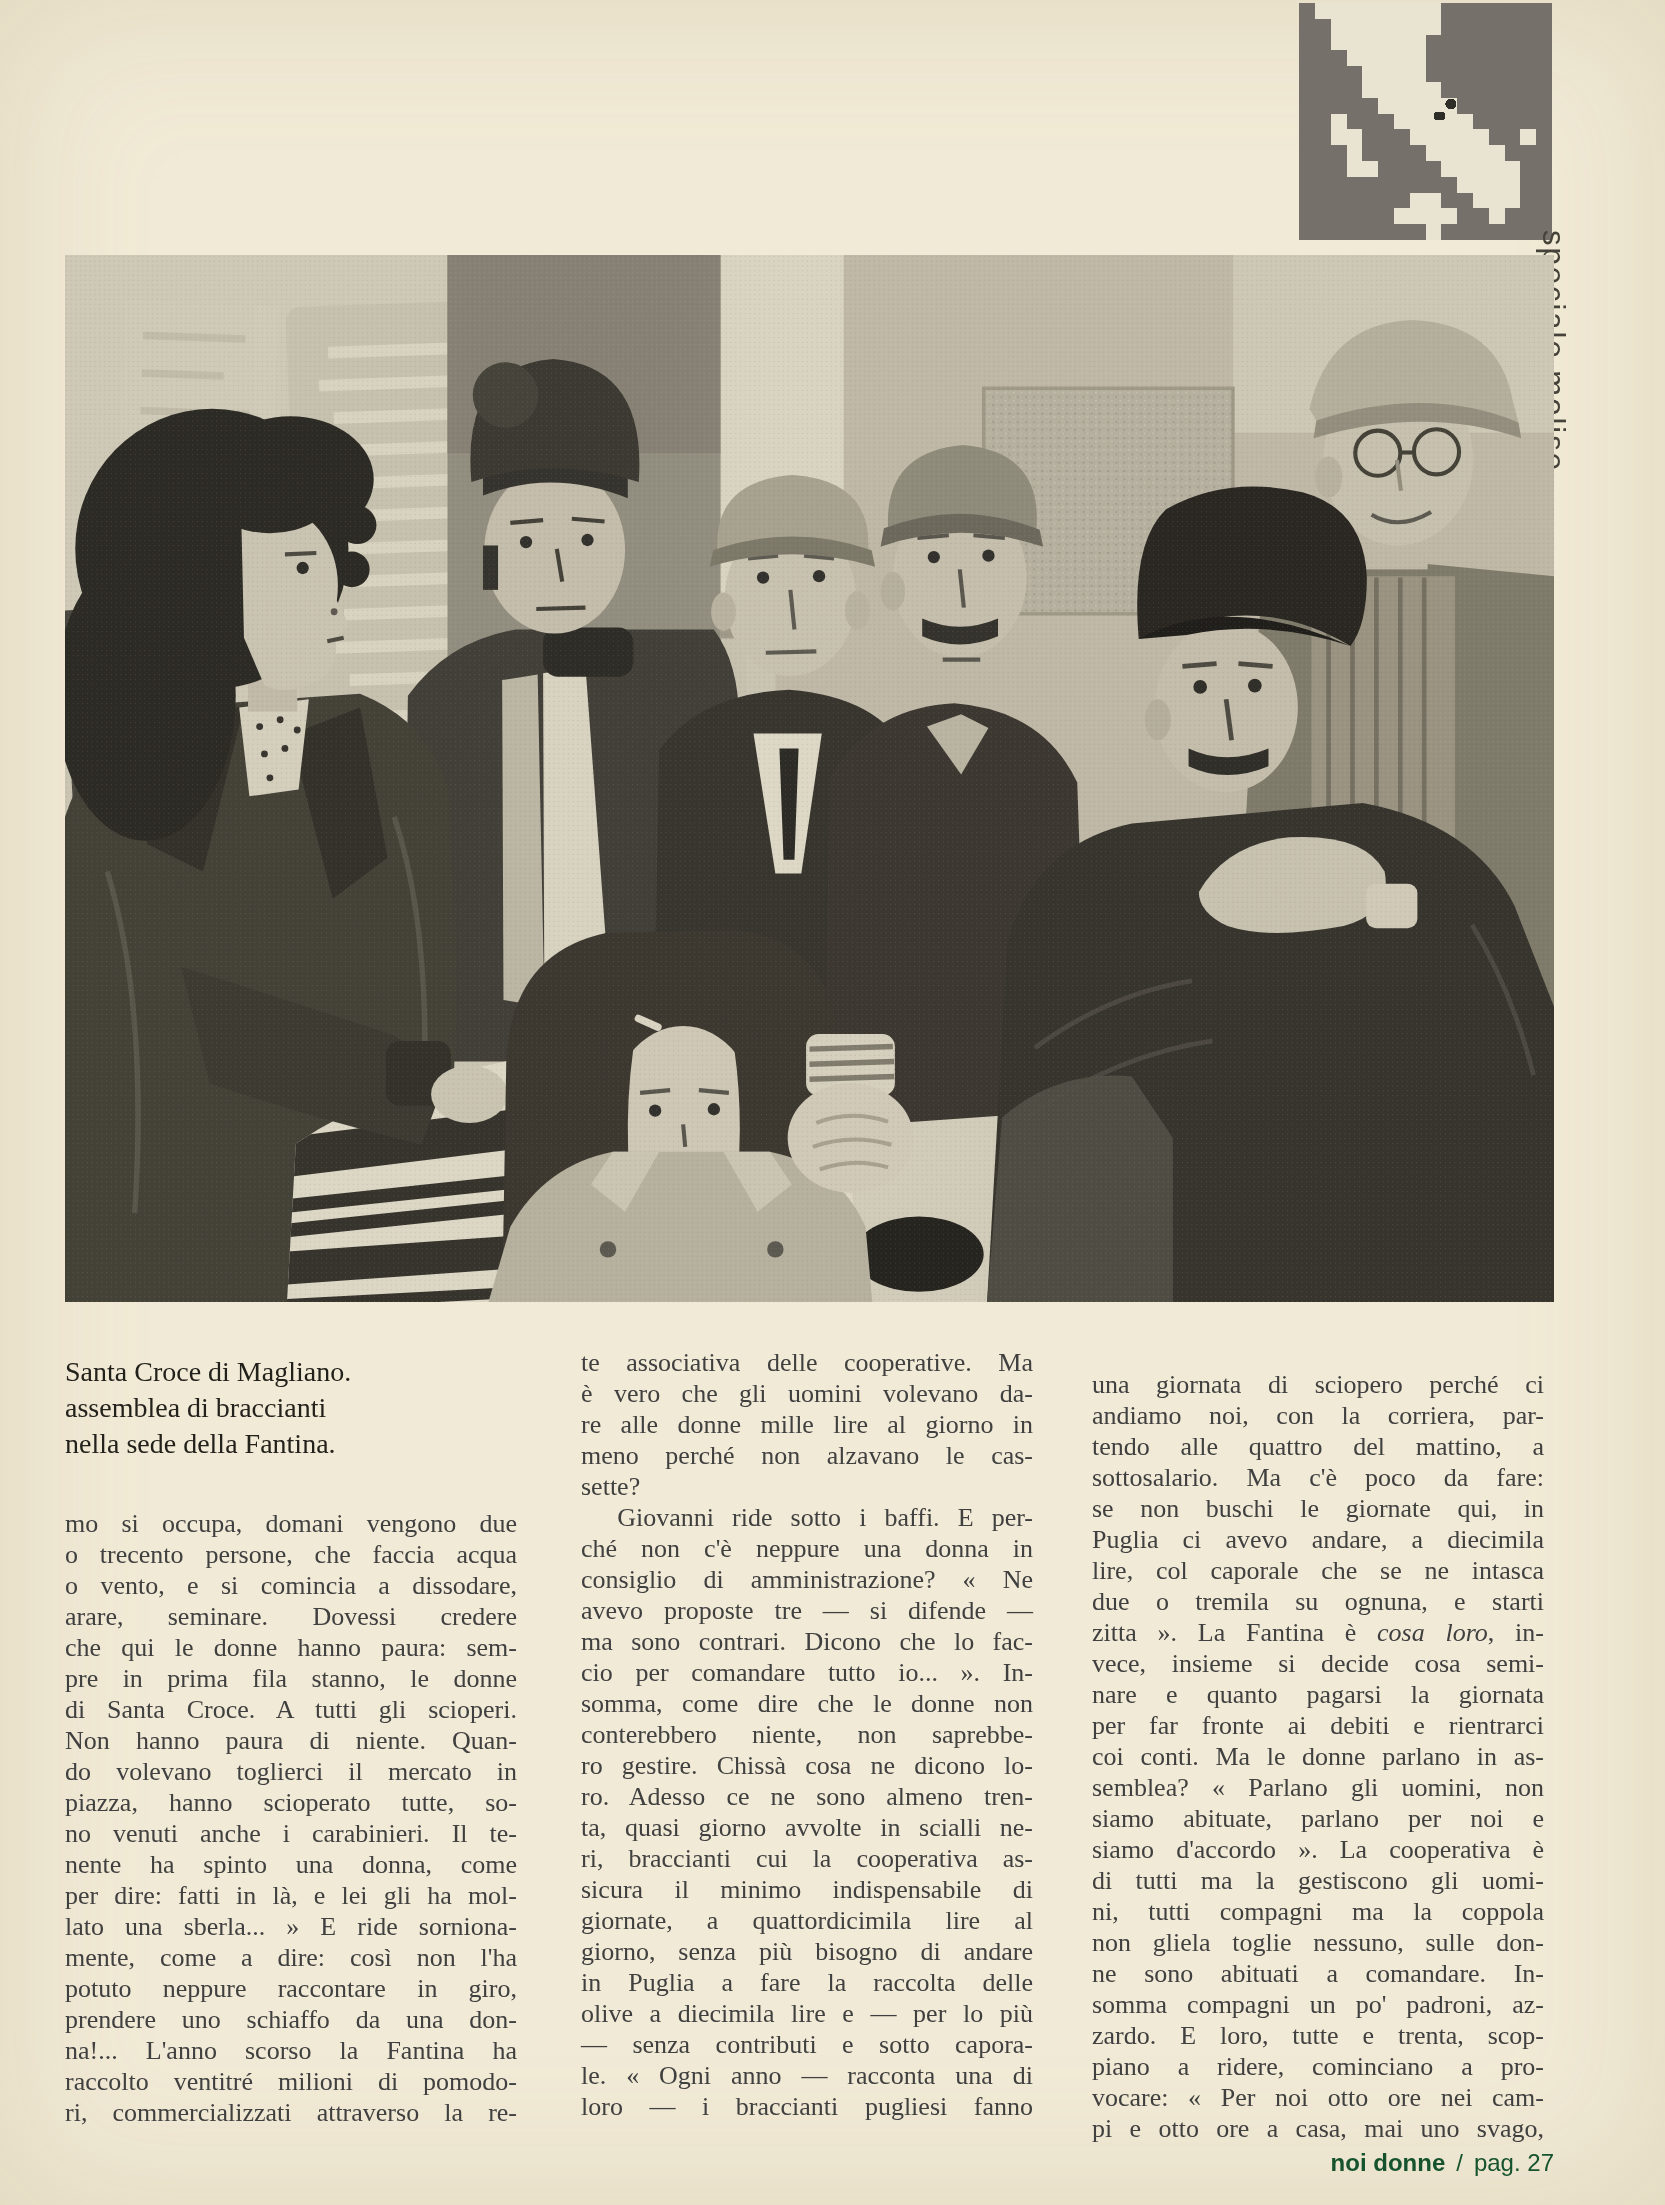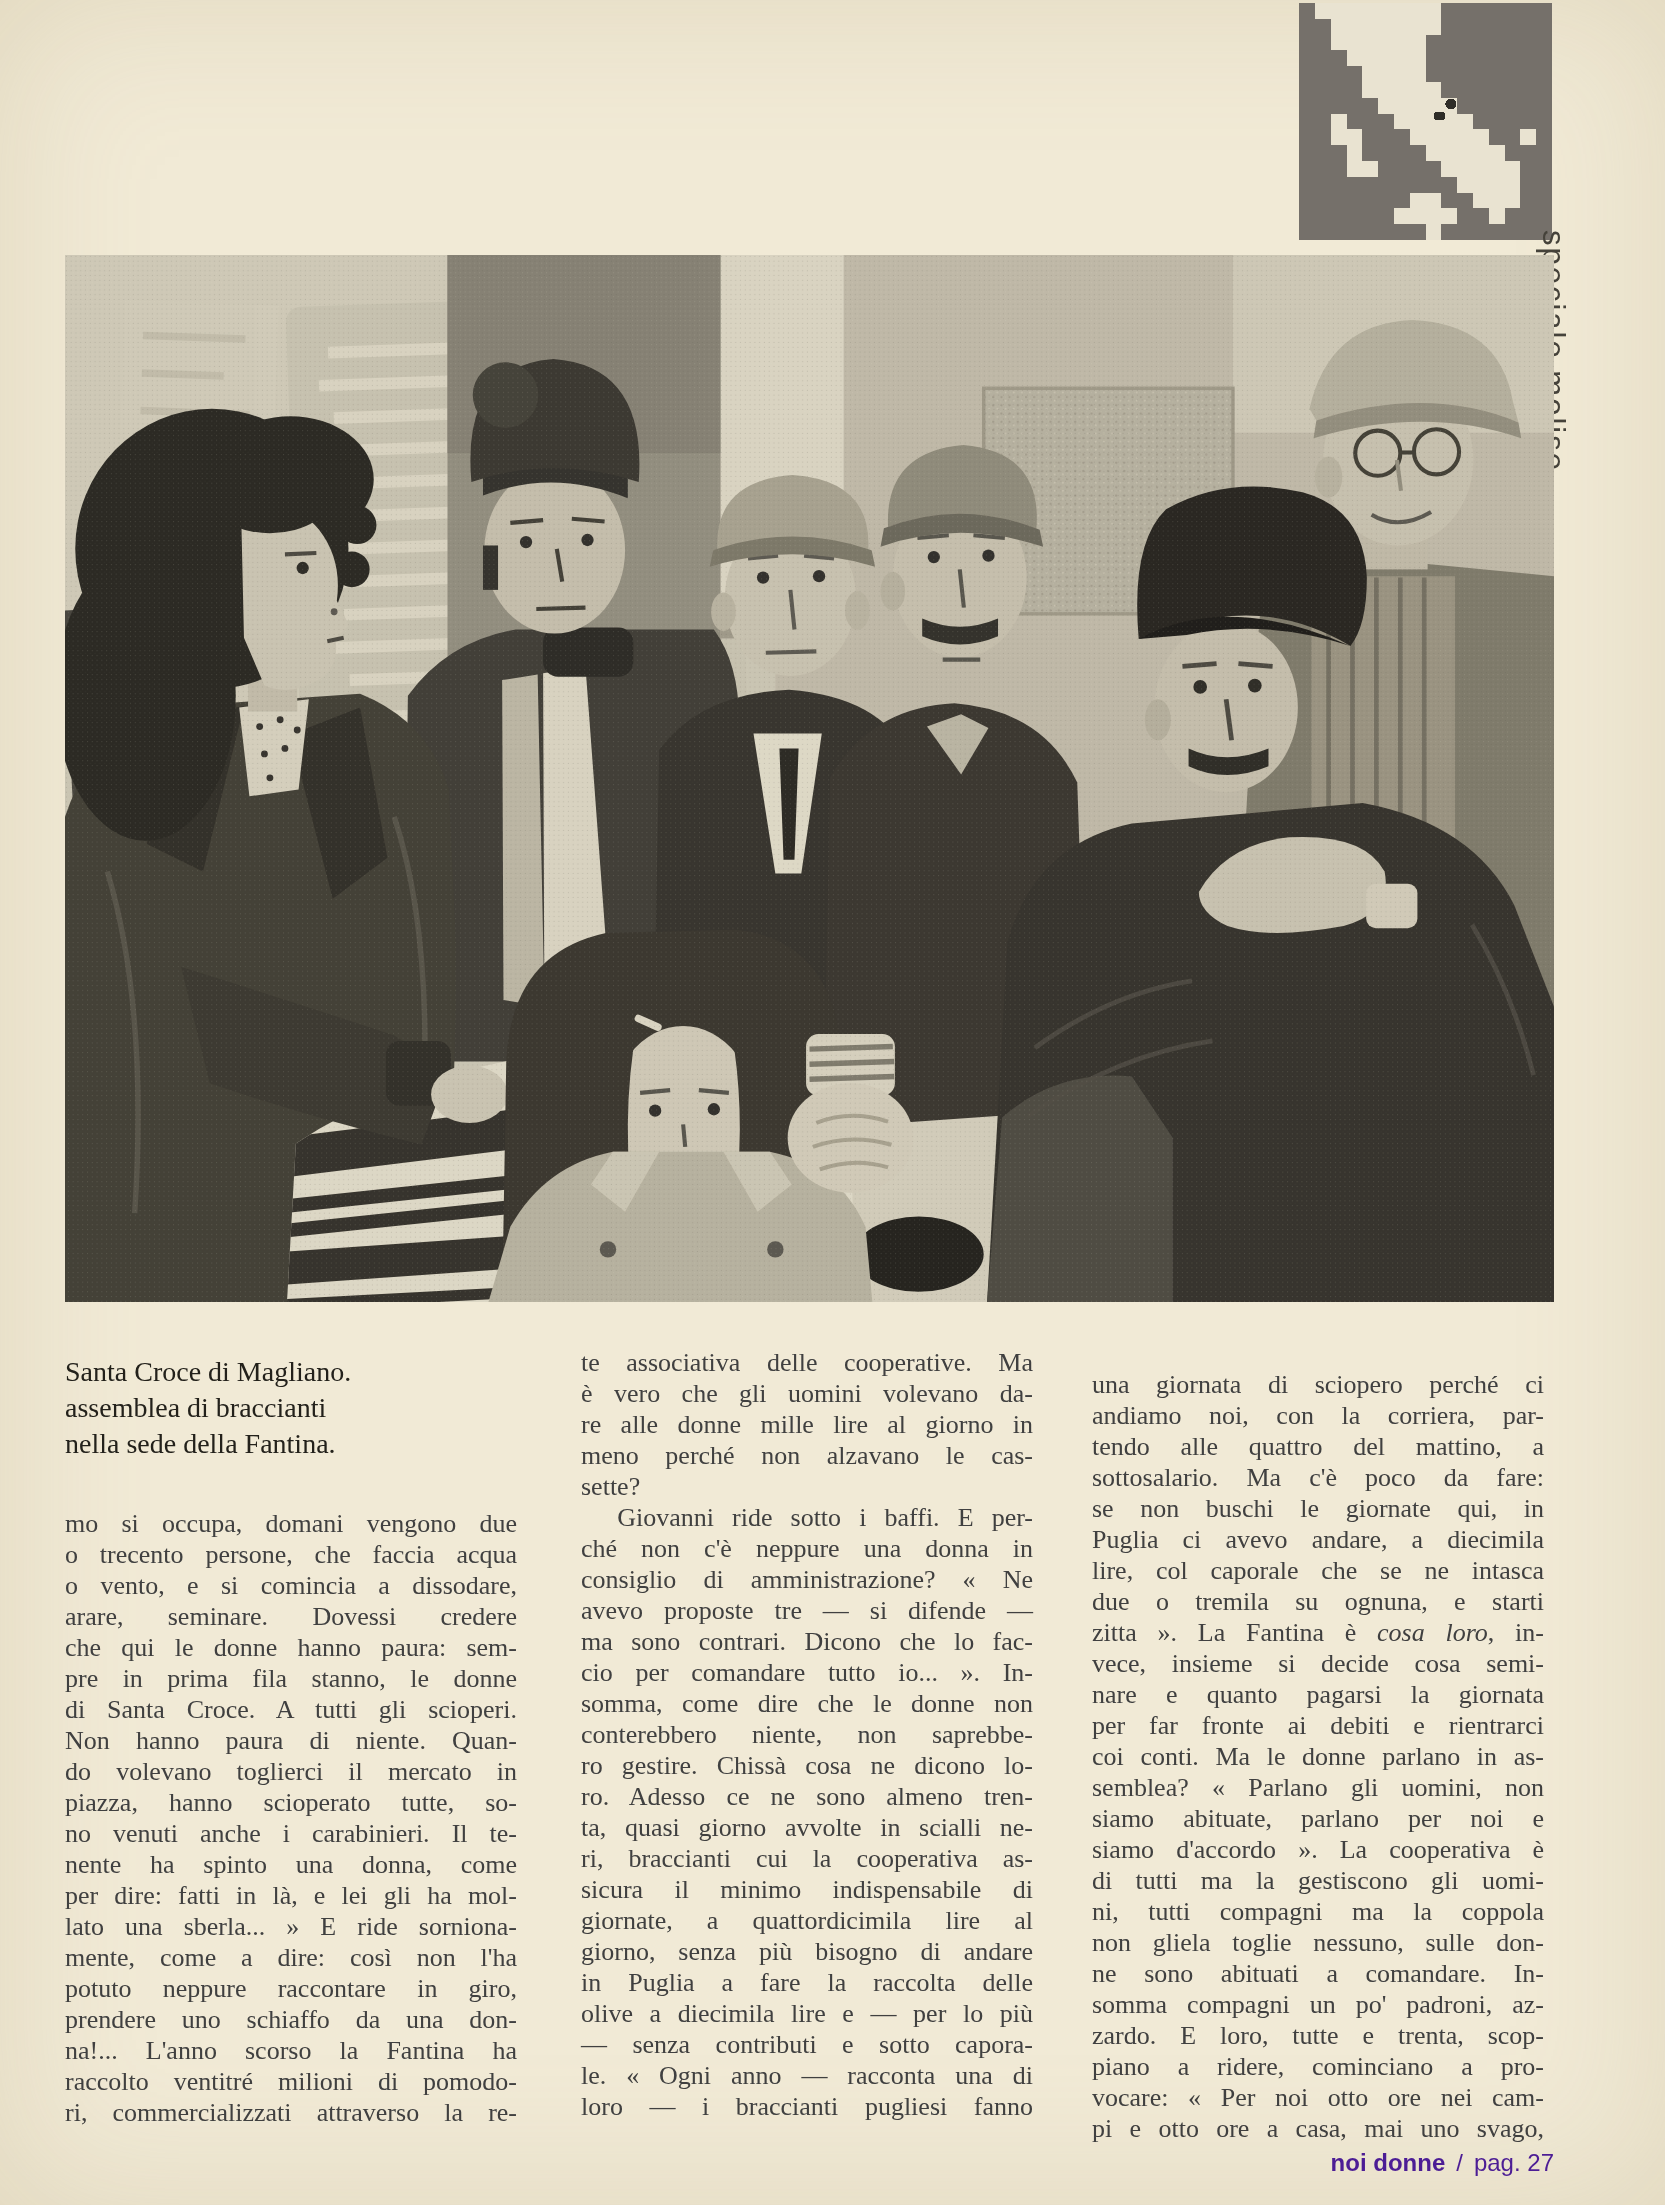--- a/index.html
+++ b/index.html
@@ -39,21 +39,21 @@
   }
   .col .tline{text-align:justify;text-align-last:justify;}
   .col1{left:65px;top:1508px;}
   .col2{left:581px;top:1347px;}
   .col3{left:1092px;top:1347px;margin-top:22px;}
   
   .footer{
     position:absolute;left:65px;top:2149px;width:1489px;
     text-align:right;
     font-family:"Liberation Sans","DejaVu Sans",sans-serif;
-    font-size:24px;color:#4c1d95;
+    font-size:24px;color:#14532d;
   }
   .footer .brand{font-weight:bold;letter-spacing:0px;margin-right:11px;}
   .footer .sep{margin-right:11px;}
 </style>
 </head>
 <body>
 
 <div class="page">
 
   <svg class="map" viewBox="0 0 368 345" shape-rendering="crispEdges">

